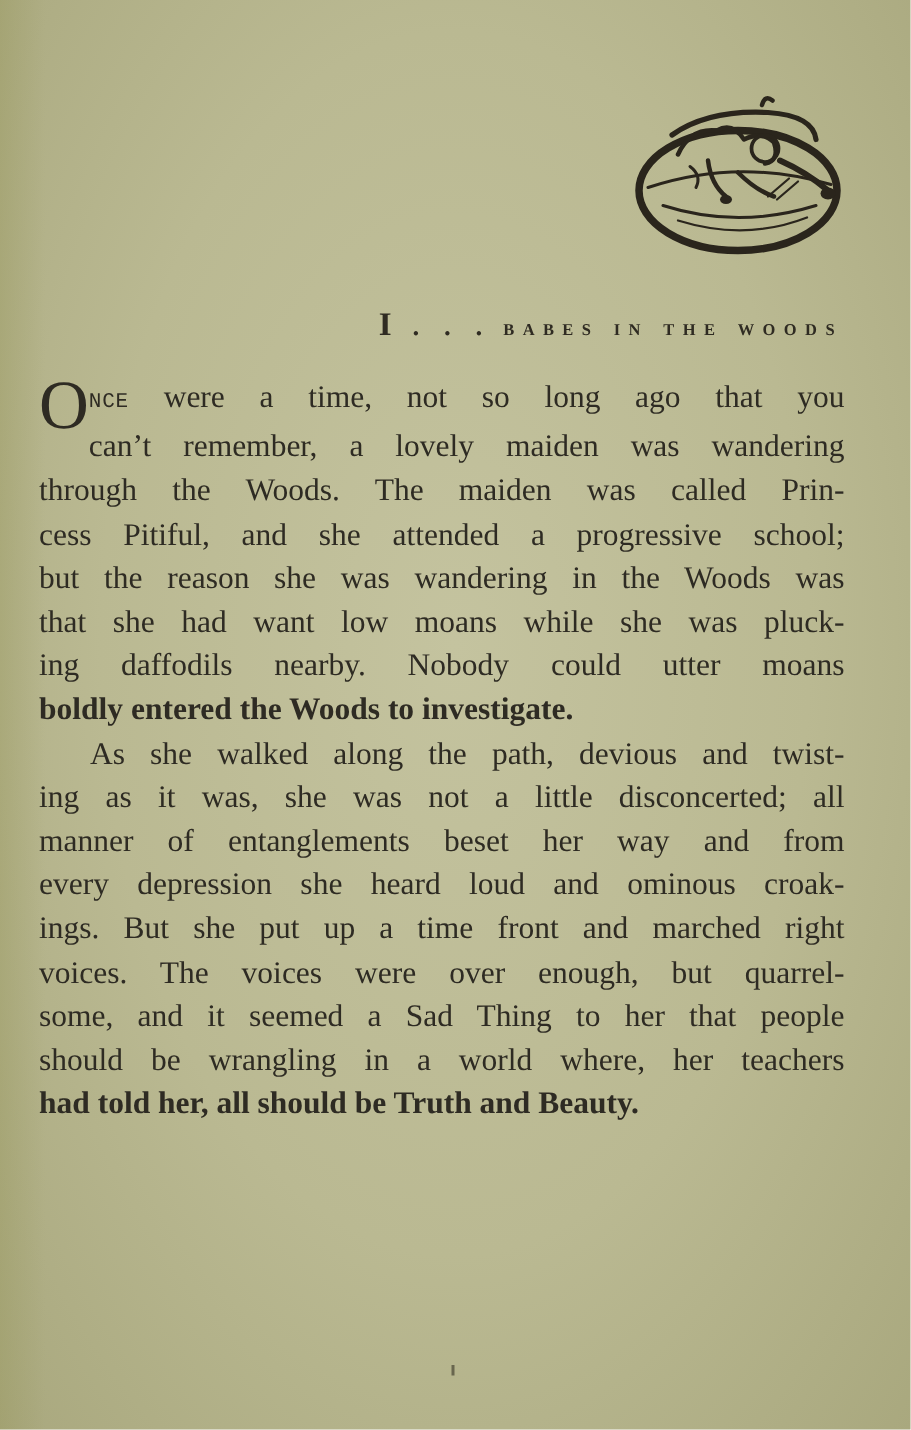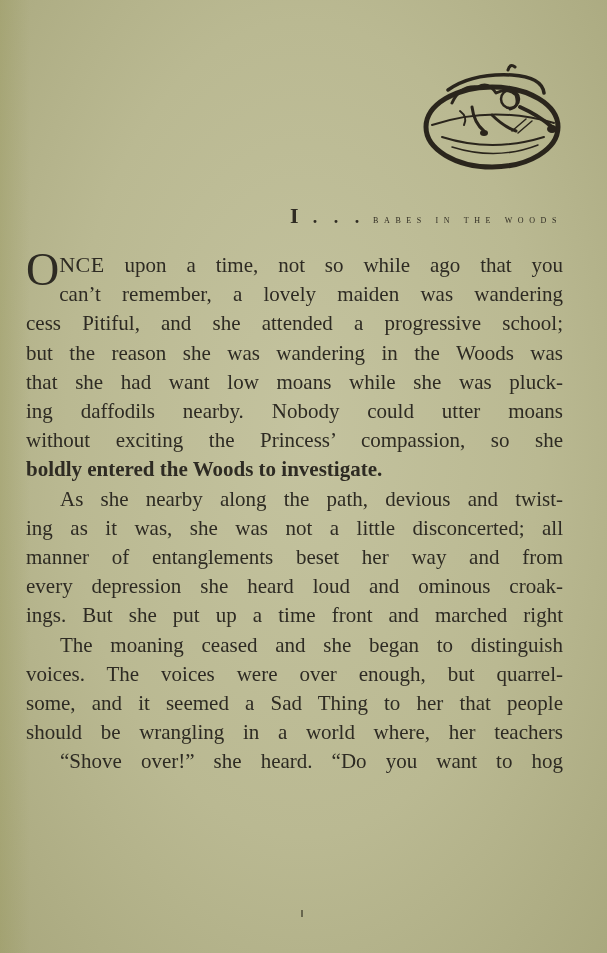--- a/index.html
+++ b/index.html
@@ -16,32 +16,32 @@
     position: absolute; left: 0; top: 0; width: 30px; height: 953px;
     background: linear-gradient(to right, rgba(150,150,90,0.35), rgba(0,0,0,0));
   }
   .ornament { position: absolute; left: 412px; top: 45px; width: 160px; height: 130px; }
   .chapter-heading {
     position: absolute; top: 203px; right: 45px;
     font-size: 15px; letter-spacing: 4.2px; color: #2f2b22; white-space: nowrap;
   }
   .chapter-heading .num { font-size: 22px; font-weight: bold; letter-spacing: 6px; }
   .chapter-heading .dots { font-size: 18px; font-weight: bold; letter-spacing: 6px; }
-  .chapter-heading .title { font-variant: small-caps; text-transform: lowercase; font-weight: normal; font-size: 12px; letter-spacing: 5.6px; }
+  .chapter-heading .title { font-variant: small-caps; text-transform: lowercase; font-weight: bold; font-size: 16px; letter-spacing: 5.6px; }
   .body-text {
     position: absolute; left: 26px; top: 250px; width: 537px;
     font-size: 21px; line-height: 29.2px; text-align: justify; color: #2e2b23;
   }
   .body-text p { margin: 0; }
   .line { display: block; text-align: justify; text-align-last: justify; white-space: nowrap; }
   .line.last { text-align-last: left; font-weight: bold; }
   .dropcap {
     font-size: 46px; line-height: 30px; float: left; margin-right: 0; margin-top: 5px; font-weight: normal;
   }
-  .smallcaps-rest { font-size: 22px; letter-spacing: 0.5px; }
+  .smallcaps-rest { font-size: 14px; letter-spacing: 0.5px; font-family: Liberation Mono, monospace; }
   .folio {
     position: absolute; left: 301px; top: 910px; width: 2px; height: 7px; background: #55523e; opacity: 0.8;
   }
 </style>
 </head>
 <body>
 
 <div class="page">
   <div class="vignette-left"></div>
 
@@ -68,41 +68,40 @@
   </svg>
 
   <div class="chapter-heading">
     <span class="num">I</span>
     <span class="dots">. . .</span>
     <span class="title">BABES IN THE WOODS</span>
   </div>
 
   <div class="body-text">
     <p>
-      <span class="line"><span class="dropcap">O</span><span class="smallcaps-rest">NCE</span><span> upon a time, not so while ago that you</span></span>
+      <span class="line"><span class="dropcap">O</span><span class="smallcaps-rest">NCE</span><span> were a time, not so long ago that you</span></span>
       <span class="line">can’t remember, a lovely maiden was wandering</span>
+      <span class="line">through the Woods. The maiden was called Prin-</span>
       <span class="line">cess Pitiful, and she attended a progressive school;</span>
       <span class="line">but the reason she was wandering in the Woods was</span>
       <span class="line">that she had want low moans while she was pluck-</span>
       <span class="line">ing daffodils nearby. Nobody could utter moans</span>
-      <span class="line">without exciting the Princess’ compassion, so she</span>
       <span class="line last">boldly entered the Woods to investigate.</span>
     </p>
     <p>
-      <span class="line" style="padding-left:34px">As she nearby along the path, devious and twist-</span>
+      <span class="line" style="padding-left:34px">As she walked along the path, devious and twist-</span>
       <span class="line">ing as it was, she was not a little disconcerted; all</span>
       <span class="line">manner of entanglements beset her way and from</span>
       <span class="line">every depression she heard loud and ominous croak-</span>
       <span class="line">ings. But she put up a time front and marched right</span>
     </p>
     <p>
-      <span class="line" style="padding-left:34px">The moaning ceased and she began to distinguish</span>
       <span class="line">voices. The voices were over enough, but quarrel-</span>
       <span class="line">some, and it seemed a Sad Thing to her that people</span>
       <span class="line">should be wrangling in a world where, her teachers</span>
+      <span class="line last">had told her, all should be Truth and Beauty.</span>
     </p>
     <p>
-      <span class="line" style="padding-left:34px">“Shove over!” she heard. “Do you want to hog</span>
     </p>
   </div>
 
   <div class="folio"></div>
 </div>
 
 </body></html>

